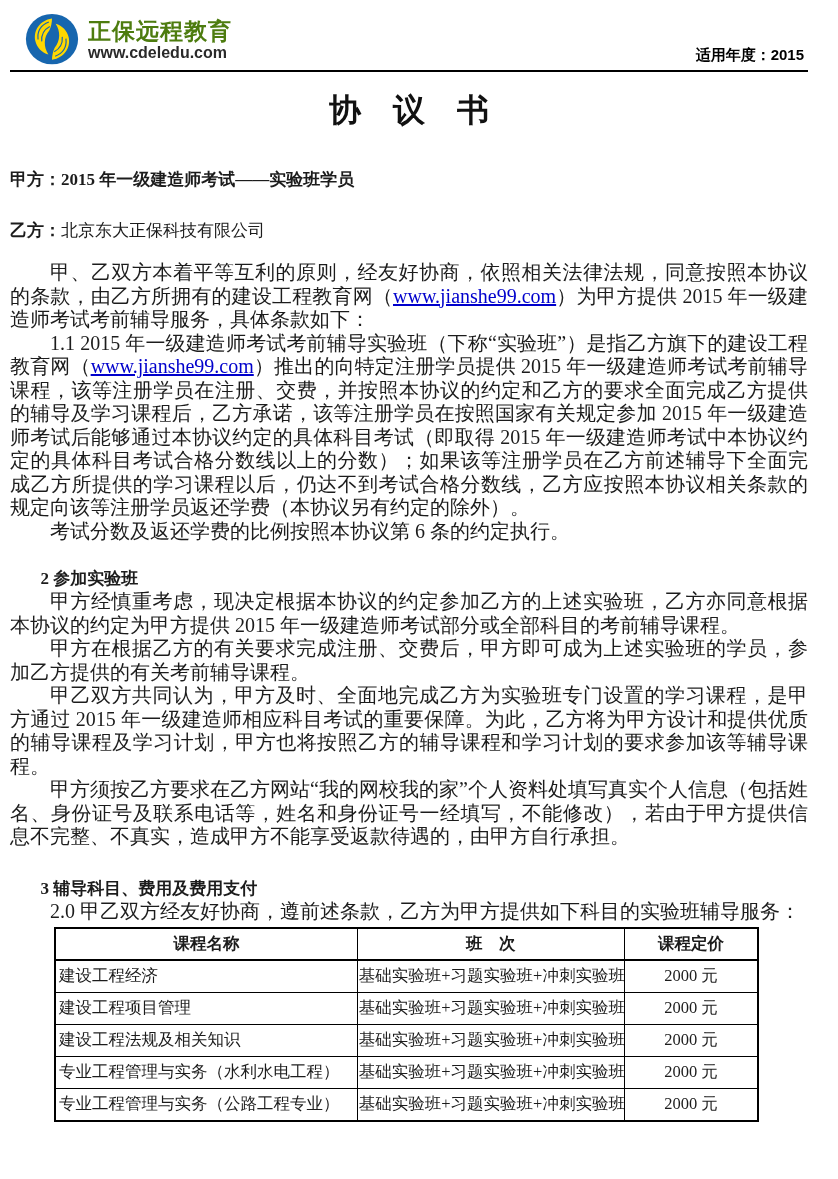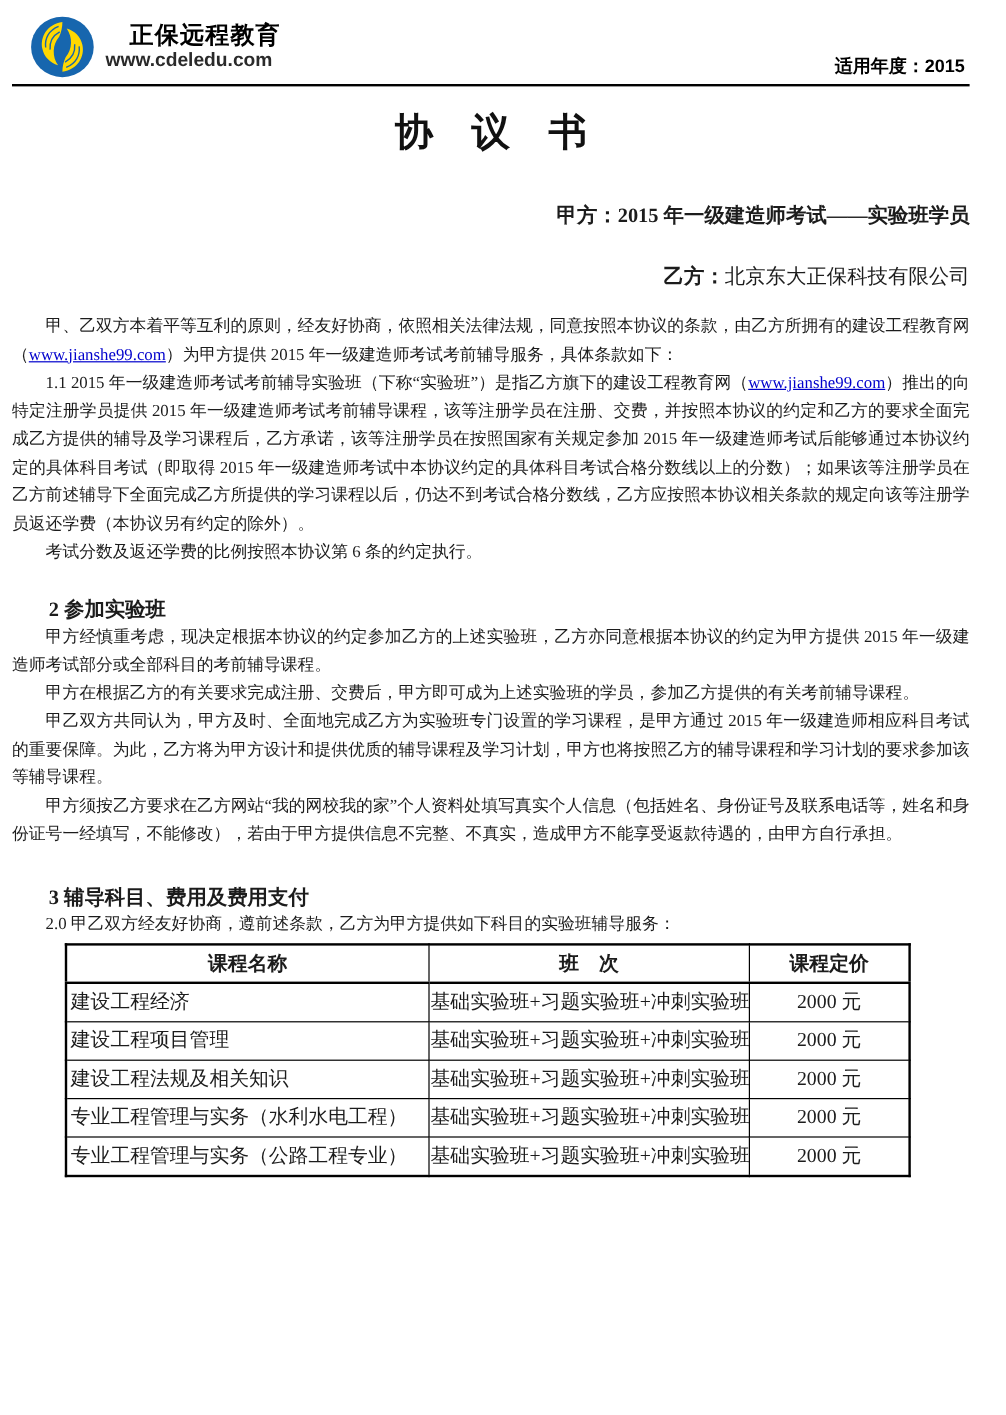--- a/index.html
+++ b/index.html
@@ -16,40 +16,40 @@
   .doc-header{
     display:flex;justify-content:space-between;align-items:flex-end;
     border-bottom:2px solid #000;
     padding:0 4px 3px 14px;height:59px;
   }
   .brand{display:flex;align-items:center;gap:8px;}
   .logo{width:56px;height:54px;display:block;flex:0 0 auto;}
   .brand-text{display:flex;flex-direction:column;line-height:1.05;}
   .brand-name{
     font-family:"Liberation Sans","DejaVu Sans",sans-serif;
-    font-weight:bold;font-size:20px;color:#000000;letter-spacing:1px;margin-left:20px;
+    font-weight:bold;font-size:23px;color:#4d7c0f;letter-spacing:1px;
   }
   .brand-site{
     font-family:"Liberation Sans","DejaVu Sans",sans-serif;
     font-weight:bold;font-size:16px;color:#2a2a2a;margin-top:2px;
   }
   .year{
     font-family:"Liberation Sans","DejaVu Sans",sans-serif;
     font-weight:600;font-size:15px;color:#000;padding-bottom:2px;
   }
   
   .doc-title{
     margin:18px 0 0 0;text-align:center;
     font-size:32px;font-weight:bold;line-height:40px;color:#111;
   }
-  .party{margin:0;font-size:17px;line-height:23.5px;text-align:right;}
+  .party{margin:0;font-size:17px;line-height:23.5px;}
   .party-a{margin-top:38px;font-weight:bold;}
   .party-b{margin-top:27px;}
   .party .plabel{font-weight:bold;}
-  .para{margin:0;text-indent:2em;text-align:justify;font-size:14px;line-height:23.5px;}
+  .para{margin:0;text-indent:2em;text-align:justify;font-size:20px;line-height:23.5px;}
   .intro-para{margin-top:19px;}
   .sec-heading{
     margin:23.5px 0 0 0;font-size:17px;line-height:23.5px;
     font-weight:bold;text-indent:1.8em;
   }
   .sec-heading.first{margin-top:29px;}
   .sec-heading.third{margin-top:28px;}
   a.doclink{color:#0000cc;text-decoration:underline;}
   
   .contract-table{

